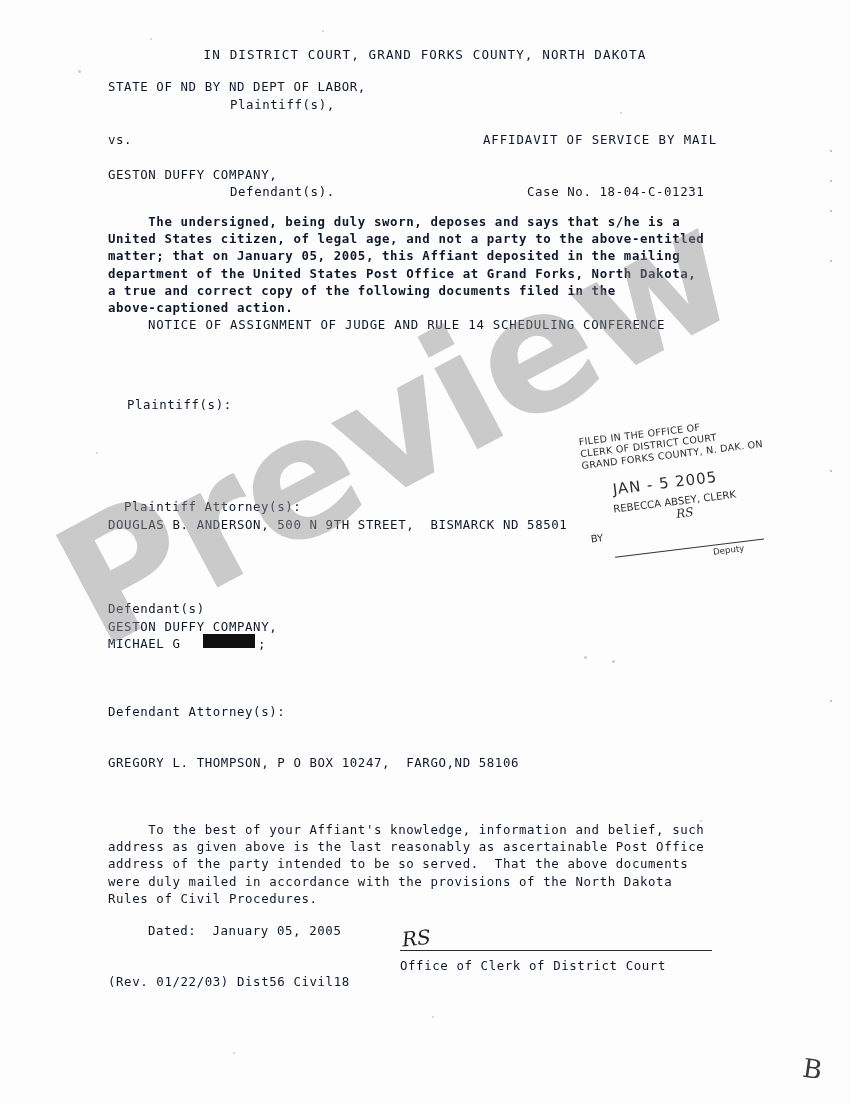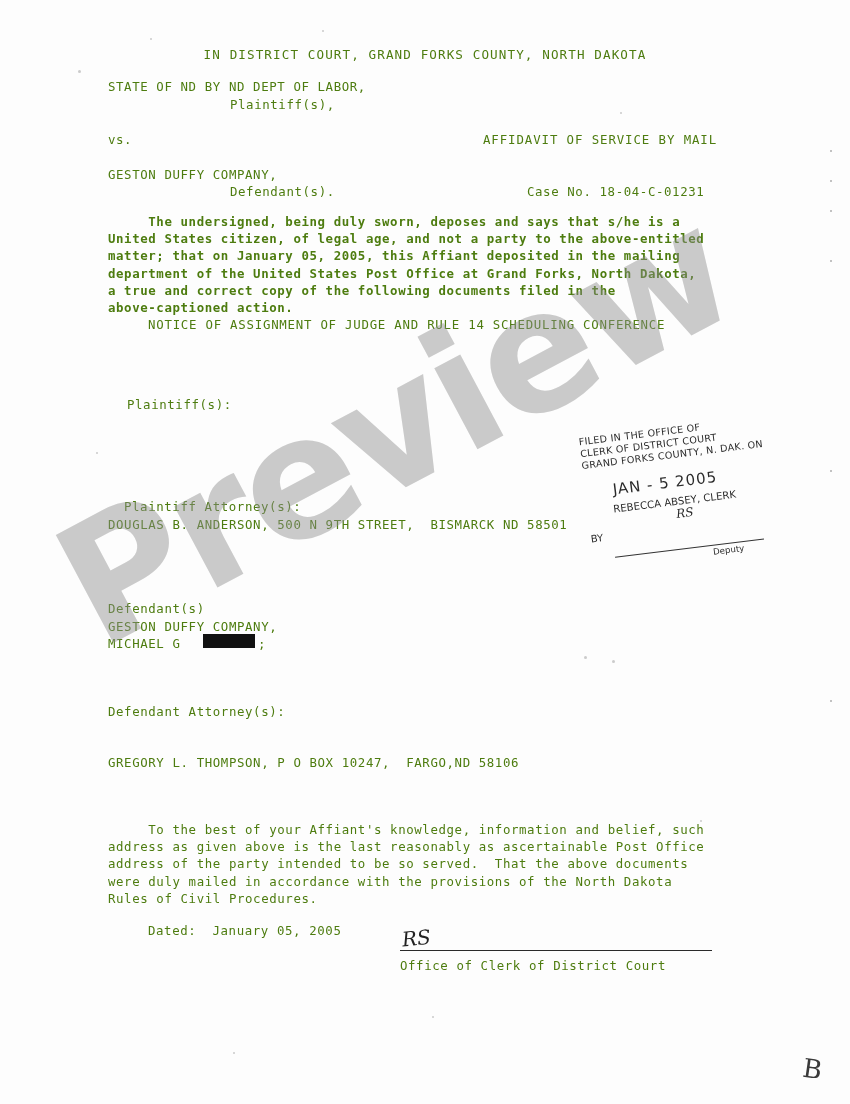--- a/index.html
+++ b/index.html
@@ -32,21 +32,21 @@
     border-radius: 50%;
     opacity: .75;
   }
 
   .doc-text {
     position: absolute;
     font-size: 12.4px;
     letter-spacing: .6px;
     line-height: 17.2px;
     white-space: pre;
-    color: #4d7c0f;
+    color: #0f172a;
   }
 
   .court-title {
     top: 46px;
     left: 0;
     width: 850px;
     text-align: center;
     font-size: 12.6px;
     letter-spacing: 1.1px;
   }
@@ -248,20 +248,21 @@
 address as given above is the last reasonably as ascertainable Post Office
 address of the party intended to be so served.  That the above documents
 were duly mailed in accordance with the provisions of the North Dakota
 Rules of Civil Procedures.</div>
 
   <div class="doc-text dated">Dated:  January 05, 2005</div>
 
   <div class="sig-scribble">RS</div>
   <div class="sig-line"></div>
   <div class="doc-text clerkline">Office of Clerk of District Court</div>
+  <div class="doc-text revline">(Rev. 01/22/03) Dist56 Civil18</div>
 
   <div class="stamp">
     <div class="s-line">FILED IN THE OFFICE OF</div>
     <div class="s-line">CLERK OF DISTRICT COURT</div>
     <div class="s-line">GRAND FORKS COUNTY, N. DAK. ON</div>
     <div class="s-date">JAN - 5 2005</div>
     <div class="s-clerk">REBECCA ABSEY, CLERK</div>
     <div class="s-initials">RS</div>
     <div class="s-by">BY</div>
     <div class="s-byline"></div>

